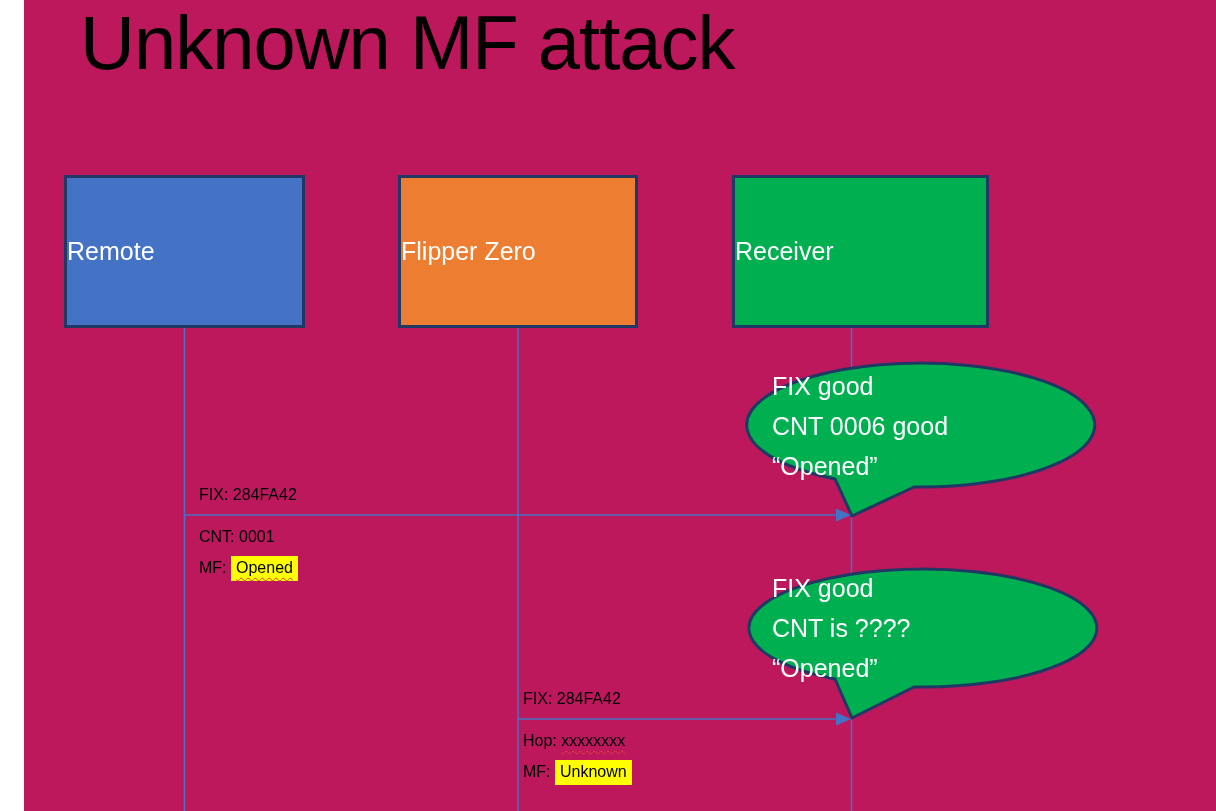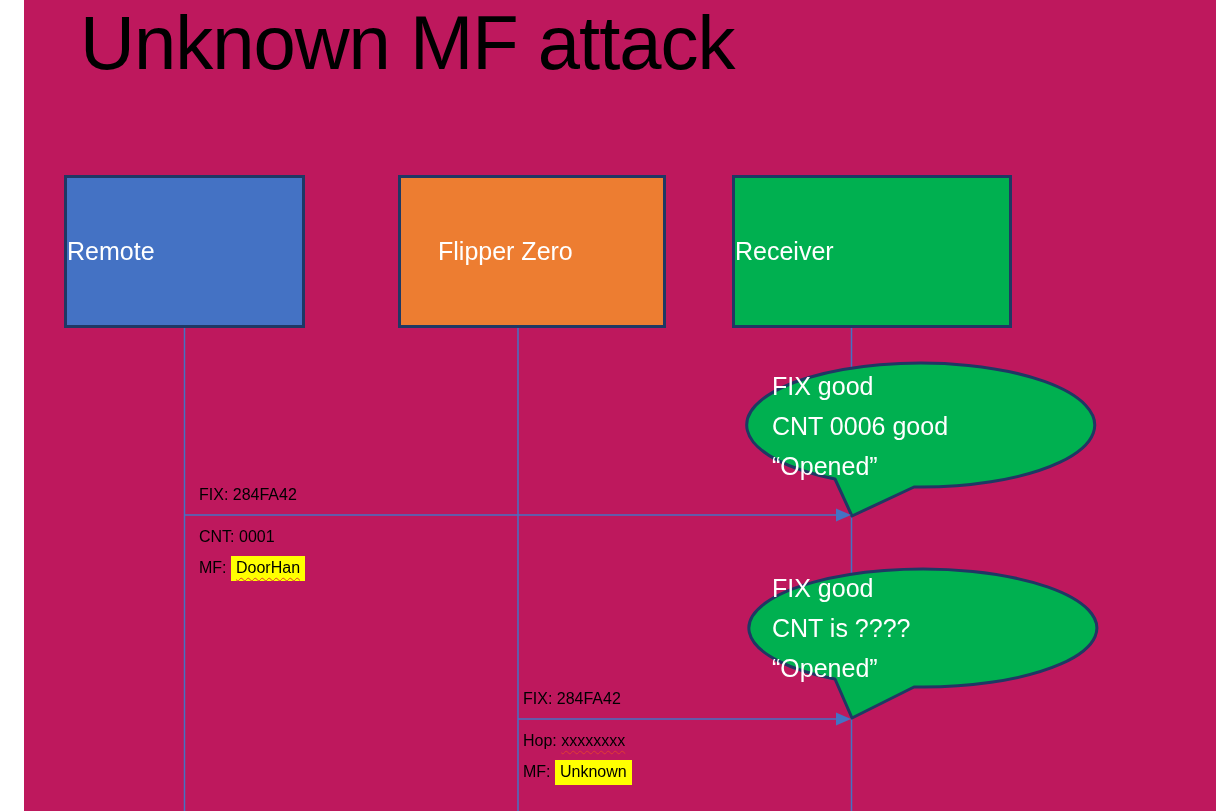--- a/index.html
+++ b/index.html
@@ -35,22 +35,22 @@
     height: 153px;
     box-sizing: border-box;
     border: 3px solid #1F3864;
     display: flex;
     align-items: center;
     justify-content: flex-start;
     color: #ffffff;
     font-size: 25px;
   }
   .actor-remote   { left: 40px;  width: 241px; background: #4472C4; }
-  .actor-flipper  { left: 374px; width: 268px; background: #ED7D31; padding-left: 37px; }
-  .actor-receiver { left: 708px; width: 280px; background: #00B050; }
+  .actor-flipper  { left: 374px; width: 240px; background: #ED7D31; }
+  .actor-receiver { left: 708px; width: 257px; background: #00B050; }
 
   .callout-text {
     position: absolute;
     left: 748px;
     width: 300px;
     text-align: left;
     color: #ffffff;
     font-size: 25px;
     line-height: 40px;
   }
@@ -124,21 +124,21 @@
 
   <div class="callout-text callout-text-2">
     <div>FIX good</div>
     <div>CNT is ????</div>
     <div>“Opened”</div>
   </div>
 
   <div class="msg-line msg1-l1">FIX: 284FA42</div>
   <div class="msg-line msg1-l2">CNT: 0001</div>
   <div class="msg-line msg1-l3">
-    <span>MF: </span><span class="hl squiggle">DoorHan</span>
+    <span>MF: </span><span class="hl squiggle">Opened</span>
   </div>
 
   <div class="msg-line msg2-l1">FIX: 284FA42</div>
   <div class="msg-line msg2-l2">
     <span>Hop: </span><span class="squiggle">xxxxxxxx</span>
   </div>
   <div class="msg-line msg2-l3">
     <span>MF: </span><span class="hl">Unknown</span>
   </div>
 

